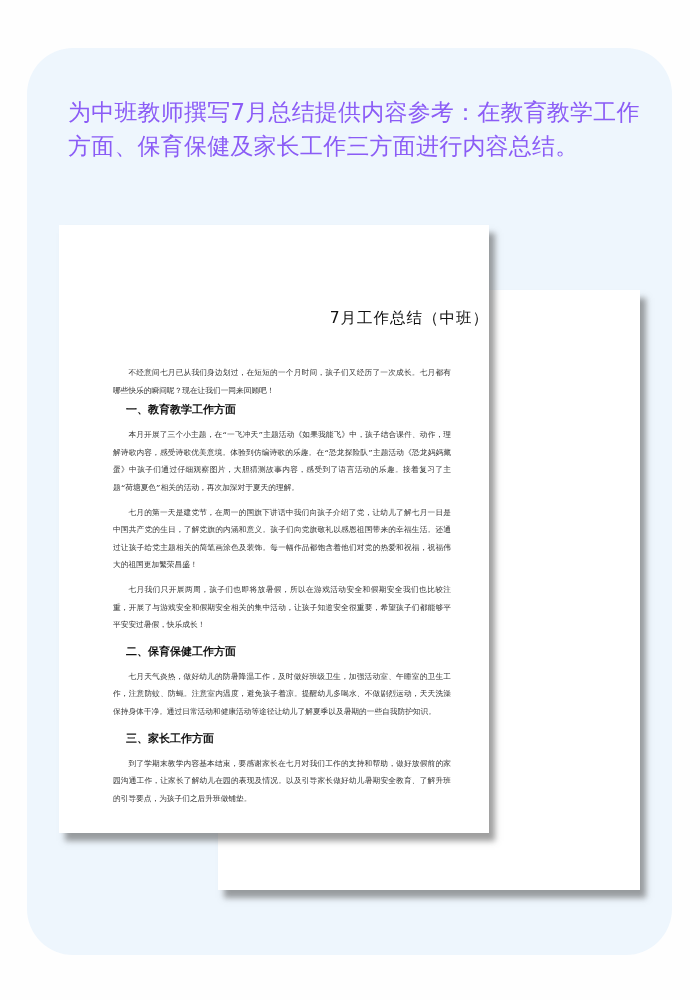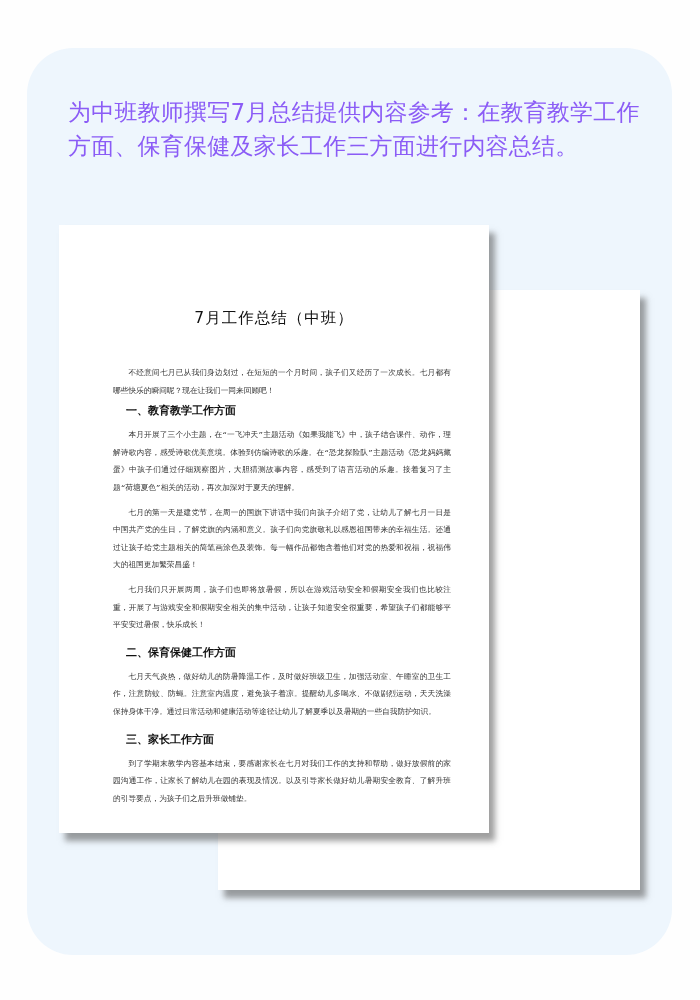--- a/index.html
+++ b/index.html
@@ -10,24 +10,24 @@
   .page-back{left:218px;top:290px;width:422px;height:600px;box-shadow:6px 8px 6px rgba(80,80,80,0.55);}
   .page-front{left:59px;top:225px;width:430px;height:608px;box-shadow:6px 8px 6px rgba(80,80,80,0.55);}
   .page-back .inner{position:absolute;left:-159px;top:-65px;width:430px;}
   .hdr{position:absolute;left:0;top:0;width:430px;height:60px;}
   .logo{position:absolute;left:50px;top:14px;width:90px;height:36px;}
   .logo-mark{position:absolute;left:0;top:2px;width:26px;height:30px;}
   .logo-name{position:absolute;left:28px;top:2px;font-size:12px;color:#8cc3ef;font-weight:bold;letter-spacing:0.5px;}
   .logo-sub{position:absolute;left:29px;top:19px;width:46px;height:11px;border-radius:6px;background:#a9d4f3;color:#fff;font-size:7px;line-height:11px;text-align:center;}
   .slogan{position:absolute;right:36px;top:36px;font-size:8.5px;color:#333;}
   .rule{position:absolute;left:47px;top:53px;width:348px;height:2px;background:#777;}
-  .doc-title{position:absolute;left:0;width:430px;top:83px;text-align:center;font-size:15.5px;color:#111;letter-spacing:1px;}
+  .doc-title{position:absolute;left:0;width:430px;top:83px;text-align:right;font-size:15.5px;color:#111;letter-spacing:1px;}
   .body{position:absolute;left:47px;top:133px;width:352px;font-size:7.7px;line-height:17.6px;color:#333;}
   .body p{margin:7px;text-indent:2em;text-align:justify;font-family:Liberation Mono, monospace;}
-  .body h3{margin:0;font-size:11px;line-height:20px;font-weight:bold;color:#111;padding-left:20px;font-family:Liberation Serif, serif;}
+  .body h3{margin:0;font-size:11px;line-height:20px;font-weight:bold;color:#111;padding-left:20px;}
   .body p.intro{margin-bottom:0;}
 </style>
 </head>
 <body>
 
 <div class="card">
 </div>
 
 <h1 class="headline">为中班教师撰写7月总结提供内容参考：在教育教学工作方面、保育保健及家长工作三方面进行内容总结。</h1>
 

